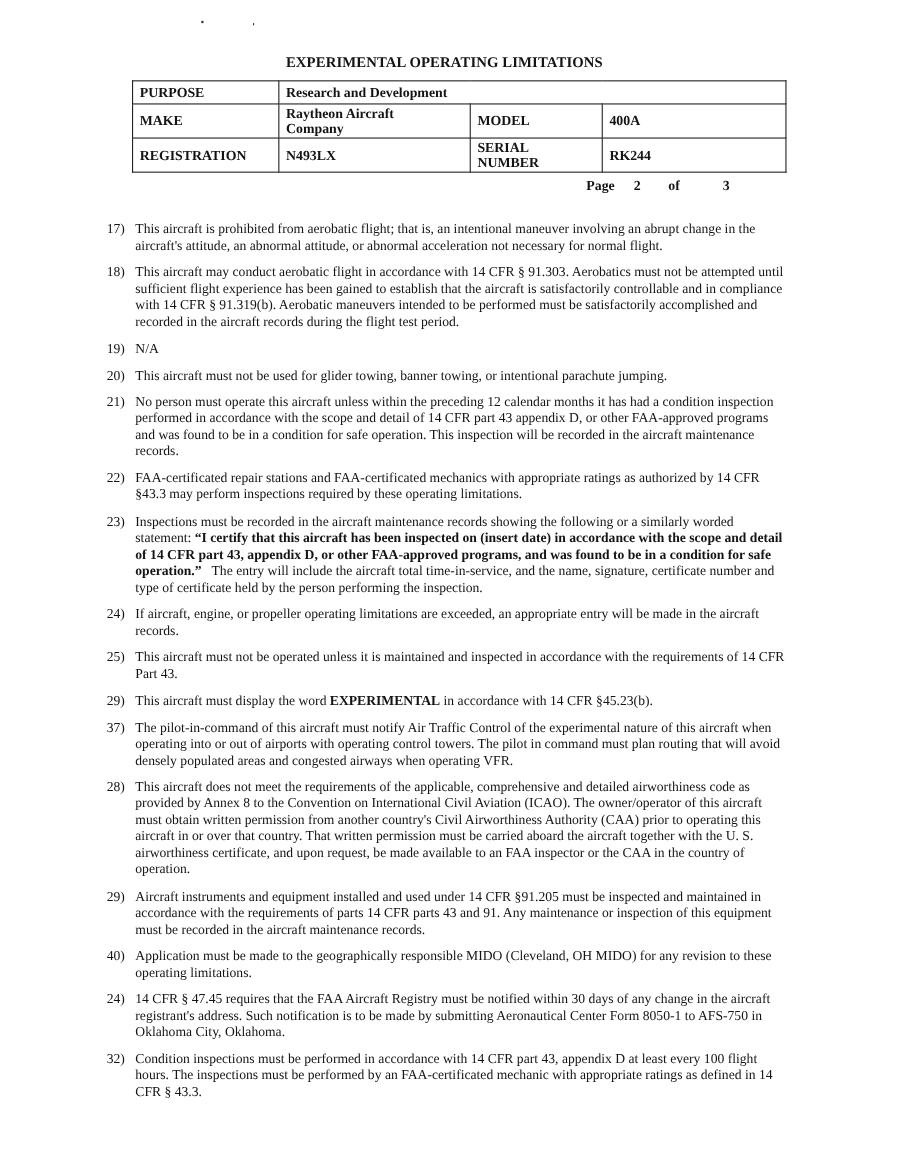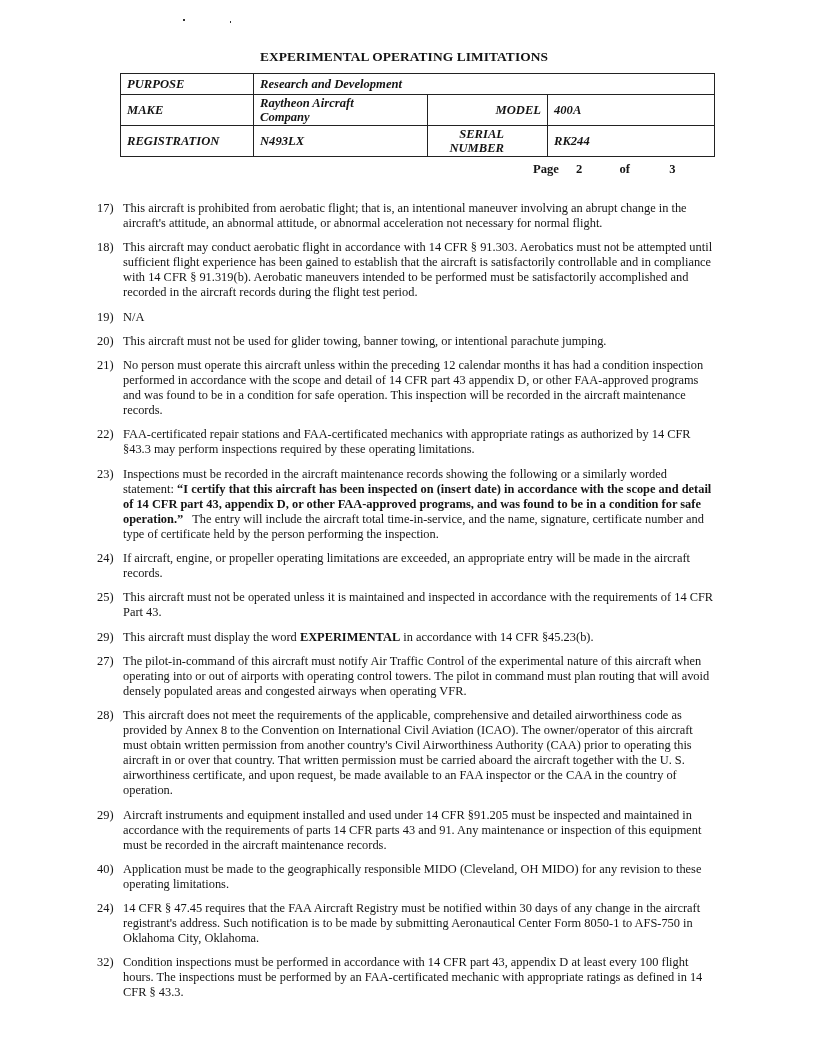--- a/index.html
+++ b/index.html
@@ -3,24 +3,24 @@
 <meta charset="utf-8">
 <style>
   html, body { margin:0; padding:0; background:#ffffff; }
   body { width:816px; height:1056px; position:relative; overflow:hidden;
          font-family:"Liberation Serif", "DejaVu Serif", serif; color:#141414; }
   .speck { position:absolute; width:2px; height:2px; background:#333; }
   .doc-title { position:absolute; top:49px; left:0; width:808px; text-align:center;
                font-weight:bold; font-size:13.4px; letter-spacing:0.1px; }
   table.info { position:absolute; top:73px; left:120px; width:595px; border-collapse:collapse;
                font-size:12.6px; font-weight:bold; }
-  table.info td { border:1.3px solid #222; padding:0 6px; vertical-align:middle; line-height:14px;font-style:italic; }
+  table.info td { border:1.3px solid #222; padding:0 6px; vertical-align:middle; line-height:14px; }
   table.info tr.r1 td { height:20px; }
   table.info tr.r2 td, table.info tr.r3 td { height:30px; }
-  .c1 { width:120px; } .c2 { width:161px;margin-left:10px; } .c3 { width:107px;text-align:right; }
+  .c1 { width:120px; } .c2 { width:161px;margin-left:10px; } .c3 { width:107px; }
   .page-line { position:absolute; top:162px; left:533px; font-size:12.6px; font-weight:bold; }
   .page-line span { display:inline-block; }
   .items { position:absolute; top:201px; left:97px; width:620px; font-size:12.4px; line-height:15px; }
   .item { position:relative; padding-left:26px; margin-bottom:9.3px;font-family:Liberation Serif, serif; }
   .item .num { position:absolute; left:0; top:0; }
   .item b { font-weight:bold; }
   .clip { position:absolute; left:0; top:1004px; width:816px; height:52px; background:#fff; }
 </style>
 </head>
 <body>
@@ -51,36 +51,36 @@
           <span style="display:block;width:70px;">SERIAL NUMBER</span>
         </td>
     <td>RK244</td>
   </tr>
 </tbody>
   </table>
 
 <div class="page-line">
   <span>Page</span>
   <span style="margin-left:14px;">2</span>
-  <span style="margin-left:34px;">of</span>
+  <span style="margin-left:22px;">of</span>
   <span style="margin-left:36px;">3</span>
 </div>
 
 <div class="items">
   <div class="item"><span class="num">17)</span><span>This aircraft is prohibited from aerobatic flight; that is, an intentional maneuver involving an abrupt change in the aircraft's attitude, an abnormal attitude, or abnormal acceleration not necessary for normal flight.</span></div>
   <div class="item"><span class="num">18)</span><span>This aircraft may conduct aerobatic flight in accordance with 14 CFR § 91.303.  Aerobatics must not be attempted until sufficient flight experience has been gained to establish that the aircraft is satisfactorily controllable and in compliance with 14 CFR § 91.319(b).  Aerobatic maneuvers intended to be performed must be satisfactorily accomplished and recorded in the aircraft records during the flight test period.</span></div>
   <div class="item"><span class="num">19)</span><span>N/A</span></div>
   <div class="item"><span class="num">20)</span><span>This aircraft must not be used for glider towing, banner towing, or intentional parachute jumping.</span></div>
   <div class="item"><span class="num">21)</span><span>No person must operate this aircraft unless within the preceding 12 calendar months it has had a condition inspection performed in accordance with the scope and detail of 14 CFR part 43 appendix D, or other FAA-approved programs and was found to be in a condition for safe operation.  This inspection will be recorded in the aircraft maintenance records.</span></div>
   <div class="item"><span class="num">22)</span><span>FAA-certificated repair stations and FAA-certificated mechanics with appropriate ratings as authorized by 14 CFR §43.3 may perform inspections required by these operating limitations.</span></div>
   <div class="item"><span class="num">23)</span><span>Inspections must be recorded in the aircraft maintenance records showing the following or a similarly worded statement: </span><b>“I certify that this aircraft has been inspected on (insert date) in accordance with the scope and detail of 14 CFR part 43, appendix D, or other FAA-approved programs, and was found to be in a condition for safe operation.”</b><span style="white-space:pre-wrap;">   The entry will include the aircraft total time-in-service, and the name, signature, certificate number and type of certificate held by the person performing the inspection.</span></div>
   <div class="item"><span class="num">24)</span><span>If aircraft, engine, or propeller operating limitations are exceeded, an appropriate entry will be made in the aircraft records.</span></div>
   <div class="item"><span class="num">25)</span><span>This aircraft must not be operated unless it is maintained and inspected in accordance with the requirements of 14 CFR Part 43.</span></div>
   <div class="item"><span class="num">29)</span><span>This aircraft must display the word </span><b>EXPERIMENTAL</b><span> in accordance with 14 CFR §45.23(b).</span></div>
-  <div class="item"><span class="num">27)</span><span>The pilot-in-command of this aircraft must notify Air Traffic Control of the experimental nature of this aircraft when operating into or out of airports with operating control towers.  The pilot in command must plan routing that will avoid densely populated areas and congested airways when operating VFR.</span></div>
+  <div class="item"><span class="num">37)</span><span>The pilot-in-command of this aircraft must notify Air Traffic Control of the experimental nature of this aircraft when operating into or out of airports with operating control towers.  The pilot in command must plan routing that will avoid densely populated areas and congested airways when operating VFR.</span></div>
   <div class="item"><span class="num">28)</span><span>This aircraft does not meet the requirements of the applicable, comprehensive and detailed airworthiness code as provided by Annex 8 to the Convention on International Civil Aviation (ICAO).  The owner/operator of this aircraft must obtain written permission from another country's Civil Airworthiness Authority (CAA) prior to operating this aircraft in or over that country.  That written permission must be carried aboard the aircraft together with the U. S. airworthiness certificate, and upon request, be made available to an FAA inspector or the CAA in the country of operation.</span></div>
   <div class="item"><span class="num">29)</span><span>Aircraft instruments and equipment installed and used under 14 CFR §91.205 must be inspected and maintained in accordance with the requirements of parts 14 CFR parts 43 and 91.  Any maintenance or inspection of this equipment must be recorded in the aircraft maintenance records.</span></div>
   <div class="item"><span class="num">40)</span><span>Application must be made to the geographically responsible MIDO (Cleveland, OH MIDO) for any revision to these operating limitations.</span></div>
   <div class="item"><span class="num">24)</span><span>14 CFR § 47.45 requires that the FAA Aircraft Registry must be notified within 30 days of any change in the aircraft registrant's address.  Such notification is to be made by submitting Aeronautical Center Form 8050-1 to AFS-750 in Oklahoma City, Oklahoma.</span></div>
   <div class="item"><span class="num">32)</span><span>Condition inspections must be performed in accordance with 14 CFR part 43, appendix D at least every 100 flight hours.  The inspections must be performed by an FAA-certificated mechanic with appropriate ratings as defined in 14 CFR § 43.3.</span></div>
 </div>
 
 <div class="clip"></div>
 
 </body></html>

